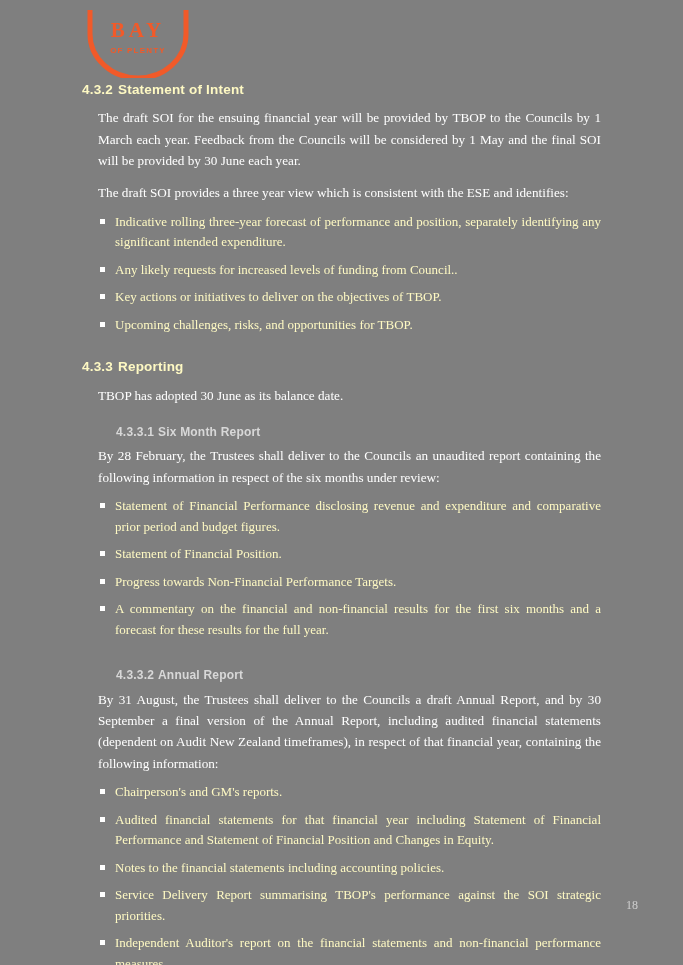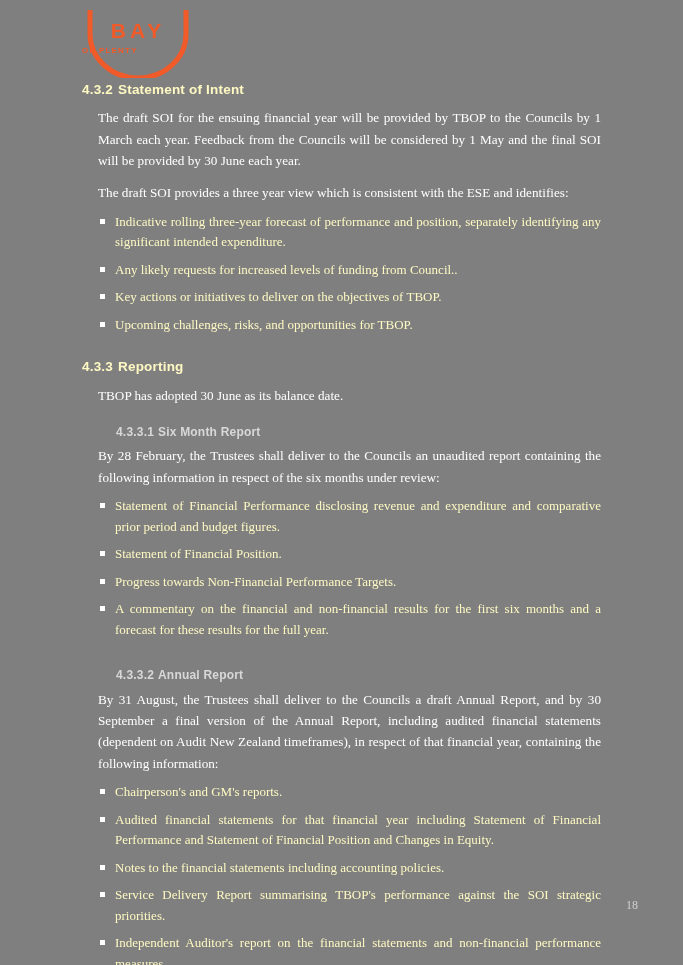--- a/index.html
+++ b/index.html
@@ -37,32 +37,33 @@
     top: 0;
     width: 112px;
     height: 72px;
   }
   .logo-bay {
     position: absolute;
     left: 0;
     top: 14px;
     width: 112px;
     text-align: center;
-    font-family: Liberation Sans, sans-serif;
+    font-family: Liberation Serif, serif;
     font-weight: bold;
     font-size: 21px;
     letter-spacing: 4px;
     color: #f15a29;
     line-height: 1;
   }
   .logo-sub {
     position: absolute;
     left: 0;
     top: 41px;
     width: 112px;
+    text-align: center;
     font-family: "Liberation Sans", sans-serif;
     font-weight: bold;
     font-size: 8px;
     letter-spacing: 1.2px;
     color: #f15a29;
     line-height: 1;
   }
 
   
   .content {

